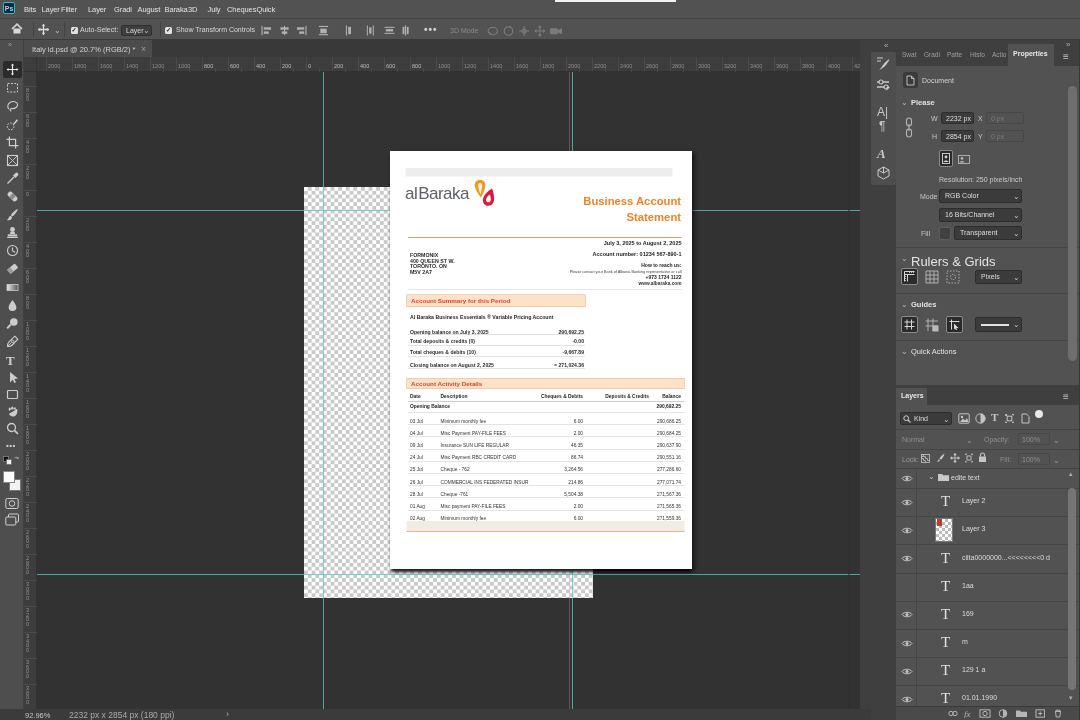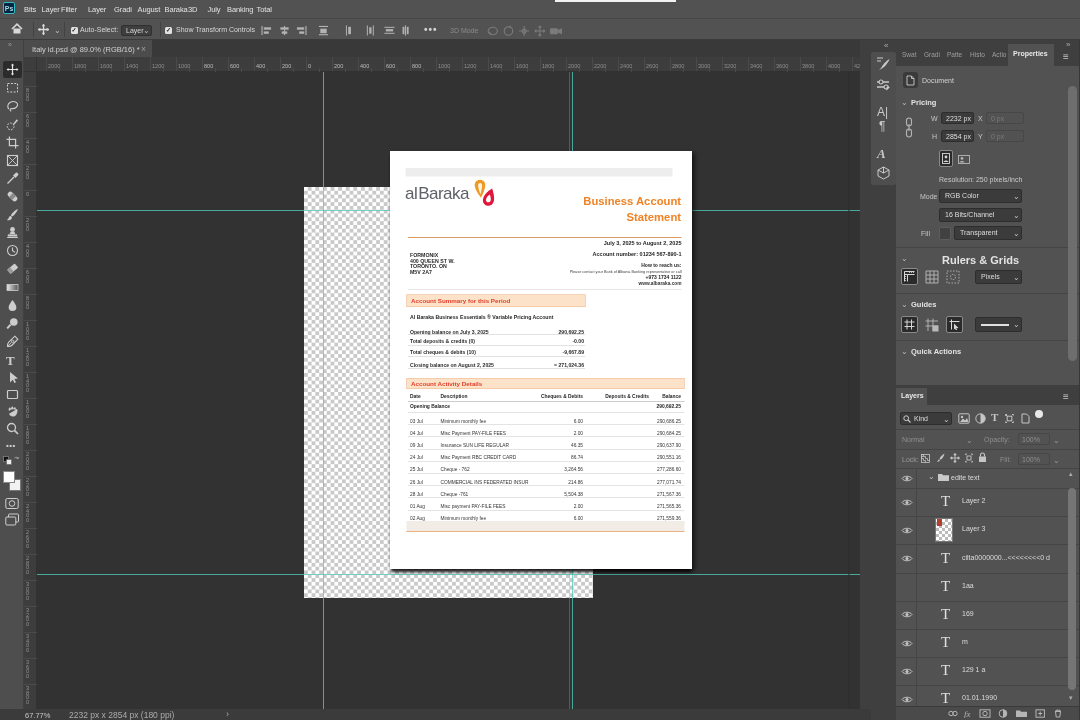--- a/index.html
+++ b/index.html
@@ -13,22 +13,22 @@
 <div class="a" style="left:3px;top:2px;width:12px;height:12px;background:#05263d;border:1px solid #2fbdc7;border-radius:2px;color:#a8d8e8;font-size:7px;font-weight:bold;line-height:11px;text-align:center;">Ps</div>
 <span class="a" style="left:24px;top:4.5px;font-size:7.5px;color:#e2e2e2;letter-spacing:-0.1px;">Bits</span>
 <span class="a" style="left:41.5px;top:4.5px;font-size:7.5px;color:#e2e2e2;letter-spacing:-0.1px;">Layer</span>
 <span class="a" style="left:61px;top:4.5px;font-size:7.5px;color:#e2e2e2;letter-spacing:-0.1px;">Filter</span>
 <span class="a" style="left:88px;top:4.5px;font-size:7.5px;color:#e2e2e2;letter-spacing:-0.1px;">Layer</span>
 <span class="a" style="left:114px;top:4.5px;font-size:7.5px;color:#e2e2e2;letter-spacing:-0.1px;">Gradi</span>
 <span class="a" style="left:137.5px;top:4.5px;font-size:7.5px;color:#e2e2e2;letter-spacing:-0.1px;">August</span>
 <span class="a" style="left:164.5px;top:4.5px;font-size:7.5px;color:#e2e2e2;letter-spacing:-0.1px;">Baraka</span>
 <span class="a" style="left:188px;top:4.5px;font-size:7.5px;color:#e2e2e2;letter-spacing:-0.1px;">3D</span>
 <span class="a" style="left:207.5px;top:4.5px;font-size:7.5px;color:#e2e2e2;letter-spacing:-0.1px;">July</span>
-<span class="a" style="left:227px;top:4.5px;font-size:7.5px;color:#e2e2e2;letter-spacing:-0.1px;">Banking</span>
-<span class="a" style="left:256.5px;top:4.5px;font-size:7.5px;color:#e2e2e2;letter-spacing:-0.1px;">Total</span>
+<span class="a" style="left:227px;top:4.5px;font-size:7.5px;color:#e2e2e2;letter-spacing:-0.1px;">Cheques</span>
+<span class="a" style="left:256.5px;top:4.5px;font-size:7.5px;color:#e2e2e2;letter-spacing:-0.1px;">Quick</span>
 <div class="a" style="left:555px;top:0;width:121px;height:2px;background:#f2f2f2;"></div>
 <div class="a" style="left:0;top:18px;width:1080px;height:22px;background:#525252;border-top:1px solid #464646;border-bottom:1px solid #3a3a3a;"></div>
 <svg class="a" style="left:11px;top:23px" width="12" height="12" viewBox="0 0 12 12">
 <path d="M1 6 L6 1.2 L11 6" fill="none" stroke="#d8d8d8" stroke-width="1.6"></path>
 <path d="M2.5 5.5 V10.5 H9.5 V5.5" fill="#d8d8d8"></path>
   </svg>
 <div class="a" style="left:33px;top:22px;width:1px;height:15px;background:#424242;"></div>
 <svg class="a" style="left:38px;top:24px" width="11" height="11" viewBox="0 0 11 11">
 <path d="M5.5 0 L5.5 11 M0 5.5 L11 5.5" stroke="#dadada" stroke-width="1.3"></path>
 <path d="M5.5 0 L3.8 2.3 H7.2 Z M5.5 11 L3.8 8.7 H7.2 Z M0 5.5 L2.3 3.8 V7.2 Z M11 5.5 L8.7 3.8 V7.2 Z" fill="#dadada"></path>
@@ -89,21 +89,21 @@
 <circle cx="23" cy="6.5" r="4.6" fill="none" stroke="#7b7b7b" stroke-width="1.2"></circle>
 <path d="M23 1.9 L25.5 0.5 L25 4 Z" fill="#7b7b7b"></path>
 <path d="M40 1 L40 12 M34.5 6.5 L45.5 6.5" stroke="#7b7b7b" stroke-width="1.2"></path>
 <circle cx="40" cy="6.5" r="2.2" fill="none" stroke="#7b7b7b" stroke-width="1.1"></circle>
 <path d="M57 1 L57 12 M51.5 6.5 L62.5 6.5 M57 1 L55.6 2.8 M57 1 L58.4 2.8 M57 12 L55.6 10.2 M57 12 L58.4 10.2 M51.5 6.5 L53.3 5.1 M51.5 6.5 L53.3 7.9 M62.5 6.5 L60.7 5.1 M62.5 6.5 L60.7 7.9" stroke="#7b7b7b" stroke-width="1.1"></path>
 <rect x="68" y="3.5" width="8.5" height="6.5" rx="1" fill="#7b7b7b"></rect>
 <path d="M76.5 5.5 L81 3.5 V10 L76.5 8 Z" fill="#7b7b7b"></path>
   </svg>
 <div class="a" style="left:24px;top:40px;width:1056px;height:17px;background:#393939;"></div>
 <div class="a" style="left:24px;top:40px;width:128px;height:17px;background:#4c4c4c;"></div>
-<span class="a" style="left:32px;top:45px;font-size:7.5px;color:#d2d2d2;">Italy id.psd @ 89.0% (RGB/16) *</span>
+<span class="a" style="left:32px;top:45px;font-size:7.5px;color:#d2d2d2;">Italy id.psd @ 20.7% (RGB/2) *</span>
 <span class="a" style="left:141px;top:44px;font-size:8.5px;color:#9f9f9f;">×</span>
 <div class="a" style="left:0;top:40px;width:24px;height:669px;background:#4e4e4e;border-right:1px solid #404040;"></div>
 <span class="a" style="left:8px;top:41px;font-size:7px;color:#9a9a9a;letter-spacing:-1px;">»</span>
 <div class="a" style="left:2.5px;top:60.5px;width:19px;height:17px;background:#2b2b2b;border-radius:2px;"></div>
 <svg class="a" style="left:5.5px;top:62.5px" width="13" height="13" viewBox="0 0 13 13">
     <path d="M6.5 1 L6.5 12 M1 6.5 L12 6.5" stroke="#e8e8e8" stroke-width="1.2"></path>
     <path d="M6.5 0.5 L5 2.5 H8 Z M6.5 12.5 L5 10.5 H8 Z M0.5 6.5 L2.5 5 V8 Z M12.5 6.5 L10.5 5 V8 Z" fill="#e8e8e8"></path>
   </svg>
 <svg class="a" style="left:5.5px;top:80.5px" width="13" height="13" viewBox="0 0 13 13">
     <rect x="1.5" y="2.5" width="10" height="8.5" fill="none" stroke="#cdcdcd" stroke-width="1" stroke-dasharray="2 1.4"></rect>
@@ -481,21 +481,21 @@
 <span class="a" style="left:970px;top:51px;font-size:6.5px;color:#9f9f9f;">Histo</span>
 <span class="a" style="left:992px;top:51px;font-size:6.5px;color:#9f9f9f;">Actio</span>
 <span class="a" style="left:1013px;top:50px;font-size:7px;font-weight:bold;color:#e8e8e8;">Properties</span>
 <span class="a" style="left:1063px;top:50.5px;font-size:10px;color:#c2c2c2;">≡</span>
 <div class="a" style="left:903px;top:72px;width:15px;height:16px;background:#3a3a3a;border-radius:3px;"></div>
 <svg class="a" style="left:906px;top:75px" width="9" height="11" viewBox="0 0 9 11">
 <path d="M1 1 H5.5 L8 3.5 V10 H1 Z M5.5 1 V3.5 H8" fill="none" stroke="#c9c9c9" stroke-width="0.9"></path>
   </svg>
 <span class="a" style="left:922px;top:76.5px;font-size:7px;color:#d2d2d2;">Document</span>
 <span class="a" style="left:901px;top:98px;font-size:8px;color:#bbb;">⌄</span>
-<span class="a" style="left:911px;top:98px;font-size:7.5px;font-weight:bold;color:#e3e3e3;">Pricing</span>
+<span class="a" style="left:911px;top:98px;font-size:7.5px;font-weight:bold;color:#e3e3e3;">Please</span>
 <svg class="a" style="left:904px;top:117px" width="10" height="22" viewBox="0 0 10 22">
 <rect x="2.5" y="1" width="5" height="8" rx="2.5" fill="none" stroke="#b5b5b5" stroke-width="1.1"></rect>
 <rect x="2.5" y="12" width="5" height="8" rx="2.5" fill="none" stroke="#b5b5b5" stroke-width="1.1"></rect>
 <path d="M5 7 V14" stroke="#b5b5b5" stroke-width="1.1"></path>
   </svg>
 <span class="a" style="left:931px;top:114.5px;font-size:7px;color:#c6c6c6;">W</span>
 <div class="a" style="left:941px;top:112px;width:33px;height:12px;background:#3b3b3b;border:1px solid #2d2d2d;border-radius:2px;font-size:7px;color:#dedede;line-height:11px;padding-left:4px;white-space:nowrap;overflow:hidden;">2232 px</div>
 <span class="a" style="left:978px;top:114.5px;font-size:7px;color:#c6c6c6;">X</span>
 <div class="a" style="left:986px;top:112px;width:38px;height:12px;border:1px solid #474747;border-radius:2px;font-size:7px;color:#7a7a7a;line-height:11px;padding-left:4px;white-space:nowrap;overflow:hidden;">0 px</div>
 <span class="a" style="left:932px;top:132.5px;font-size:7px;color:#c6c6c6;">H</span>
@@ -518,21 +518,21 @@
 <div class="a" style="left:939px;top:189px;width:83px;height:14px;background:#3b3b3b;border:1px solid #2d2d2d;border-radius:2px;font-size:7px;color:#dedede;line-height:12.5px;padding-left:5px;">RGB Color</div>
 <span class="a" style="left:1013px;top:192px;font-size:8px;color:#c0c0c0;">⌄</span>
 <div class="a" style="left:939px;top:208px;width:83px;height:14px;background:#3b3b3b;border:1px solid #2d2d2d;border-radius:2px;font-size:7px;color:#dedede;line-height:12.5px;padding-left:5px;">16 Bits/Channel</div>
 <span class="a" style="left:1013px;top:211px;font-size:8px;color:#c0c0c0;">⌄</span>
 <span class="a" style="left:921px;top:230px;font-size:7px;color:#c6c6c6;">Fill</span>
 <div class="a" style="left:939px;top:227px;width:12px;height:13px;background:#414141;border:1px solid #5c5c5c;border-radius:2px;"></div>
 <div class="a" style="left:954px;top:226px;width:68px;height:14px;background:#3b3b3b;border:1px solid #2d2d2d;border-radius:2px;font-size:7px;color:#dedede;line-height:12.5px;padding-left:5px;">Transparent</div>
 <span class="a" style="left:1013px;top:229px;font-size:8px;color:#c0c0c0;">⌄</span>
 <div class="a" style="left:896px;top:247px;width:184px;height:1px;background:#454545;"></div>
 <span class="a" style="left:901px;top:254px;font-size:8px;color:#bbb;">⌄</span>
-<span class="a" style="left:942px;top:254px;font-size:11px;font-weight:bold;color:#e3e3e3;">Rulers &amp; Grids</span>
+<span class="a" style="left:911px;top:254px;font-size:13px;font-weight:normal;color:#e3e3e3;">Rulers &amp; Grids</span>
 <div class="a" style="left:901px;top:268px;width:17px;height:17px;background:#2b2b2b;border:1px solid #8a8a8a;border-radius:2px;"></div>
 <svg class="a" style="left:904px;top:271px" width="11" height="11" viewBox="0 0 11 11">
 <path d="M0.5 0.5 H10.5 M0.5 0.5 V10.5 M0.5 3.5 H3.5 V10.5 M3.5 3.5 H10.5" fill="none" stroke="#d8d8d8" stroke-width="1"></path>
 <path d="M5.5 0.5 V2 M7.5 0.5 V2 M9.5 0.5 V2 M0.5 5.5 H2 M0.5 7.5 H2 M0.5 9.5 H2" stroke="#d8d8d8" stroke-width="0.8"></path>
   </svg>
 <svg class="a" style="left:925px;top:270px" width="14" height="14" viewBox="0 0 14 14">
 <path d="M1 1 H13 V13 H1 Z M1 5 H13 M1 9 H13 M5 1 V13 M9 1 V13" fill="none" stroke="#b9b9b9" stroke-width="0.9"></path>
   </svg>
 <svg class="a" style="left:946px;top:270px" width="14" height="14" viewBox="0 0 14 14">
 <rect x="1" y="1" width="12" height="12" fill="none" stroke="#b9b9b9" stroke-width="0.9" stroke-dasharray="1.5 1.5"></rect>
@@ -554,21 +554,21 @@
 <div class="a" style="left:946px;top:316px;width:17px;height:17px;background:#2b2b2b;border:1px solid #8a8a8a;border-radius:2px;"></div>
 <svg class="a" style="left:949px;top:319px" width="11" height="11" viewBox="0 0 11 11">
 <path d="M2.5 0.5 V10.5 M0.5 2.5 H10.5" stroke="#d8d8d8" stroke-width="1"></path>
 <path d="M5 4.5 L9.5 9 L7.2 9.2 L8.2 11 L6.8 11 L6 9.5 L5 10.5 Z" fill="#d8d8d8"></path>
   </svg>
 <div class="a" style="left:975px;top:317px;width:47px;height:15px;background:#3b3b3b;border:1px solid #2d2d2d;border-radius:2px;"></div>
 <div class="a" style="left:981px;top:324px;width:28px;height:1.5px;background:#e0e0e0;"></div>
 <span class="a" style="left:1013px;top:320px;font-size:8px;color:#c0c0c0;">⌄</span>
 <div class="a" style="left:896px;top:340px;width:184px;height:1px;background:#454545;"></div>
 <span class="a" style="left:901px;top:347px;font-size:8px;color:#bbb;">⌄</span>
-<span class="a" style="left:911px;top:347px;font-size:7.5px;font-weight:bold;color:#e3e3e3;">Quick Actions</span>
+<span class="a" style="left:911px;top:347px;font-size:7.5px;font-weight:normal;color:#e3e3e3;">Quick Actions</span>
 <div class="a" style="left:1068px;top:86px;width:9px;height:275px;background:#6e6e6e;border-radius:4.5px;"></div>
 <div class="a" style="left:896px;top:388px;width:184px;height:332px;background:#525252;"></div>
 <div class="a" style="left:896px;top:388px;width:184px;height:17px;background:#3f3f3f;"></div>
 <div class="a" style="left:896px;top:388px;width:31px;height:17px;background:#525252;"></div>
 <span class="a" style="left:901px;top:392px;font-size:7px;font-weight:bold;color:#e8e8e8;">Layers</span>
 <span class="a" style="left:1063px;top:391px;font-size:10px;color:#c2c2c2;">≡</span>
 <div class="a" style="left:900px;top:412px;width:52px;height:13px;background:#3b3b3b;border:1px solid #2d2d2d;border-radius:2px;"></div>
 <svg class="a" style="left:903px;top:415px" width="8" height="8" viewBox="0 0 8 8">
 <circle cx="3.2" cy="3.2" r="2.4" fill="none" stroke="#c9c9c9" stroke-width="1"></circle>
     <path d="M5 5 L7.5 7.5" stroke="#c9c9c9" stroke-width="1.1"></path>
@@ -699,14 +699,14 @@
 <circle cx="55" cy="4.5" r="3.8" fill="none" stroke="#b5b5b5" stroke-width="1"></circle>
 <path d="M55 0.7 A3.8 3.8 0 0 1 55 8.3 Z" fill="#b5b5b5"></path>
 <path d="M68 1.5 H72 L73 2.8 H79 V8 H68 Z" fill="#b5b5b5"></path>
 <rect x="88" y="0.8" width="8.4" height="7.4" fill="none" stroke="#b5b5b5" stroke-width="1"></rect>
 <path d="M92.2 2.5 V6.5 M90.2 4.5 H94.2" stroke="#b5b5b5" stroke-width="1"></path>
 <path d="M107 2.5 H113 M108 2.5 V1.2 H112 V2.5 M107.5 2.5 L108.2 8 H111.8 L112.5 2.5" fill="none" stroke="#b5b5b5" stroke-width="1"></path>
   </svg>
 <span class="a" style="left:1066px;top:40px;font-size:8px;color:#ababab;">»</span>
 <div class="a" style="left:1078.5px;top:40px;width:1.5px;height:680px;background:#373737;"></div>
 <div class="a" style="left:0;top:709px;width:871px;height:11px;background:#3b3b3b;"></div>
-<span class="a" style="left:25px;top:711px;font-size:7.5px;color:#c6c6c6;">67.77%</span>
+<span class="a" style="left:25px;top:711px;font-size:7.5px;color:#c6c6c6;">92.96%</span>
 <span class="a" style="left:69px;top:710px;font-size:8.5px;color:#ababab;">2232 px x 2854 px (180 ppi)</span>
 <span class="a" style="left:226px;top:709px;font-size:9px;color:#ababab;">›</span>
 </body></html>

